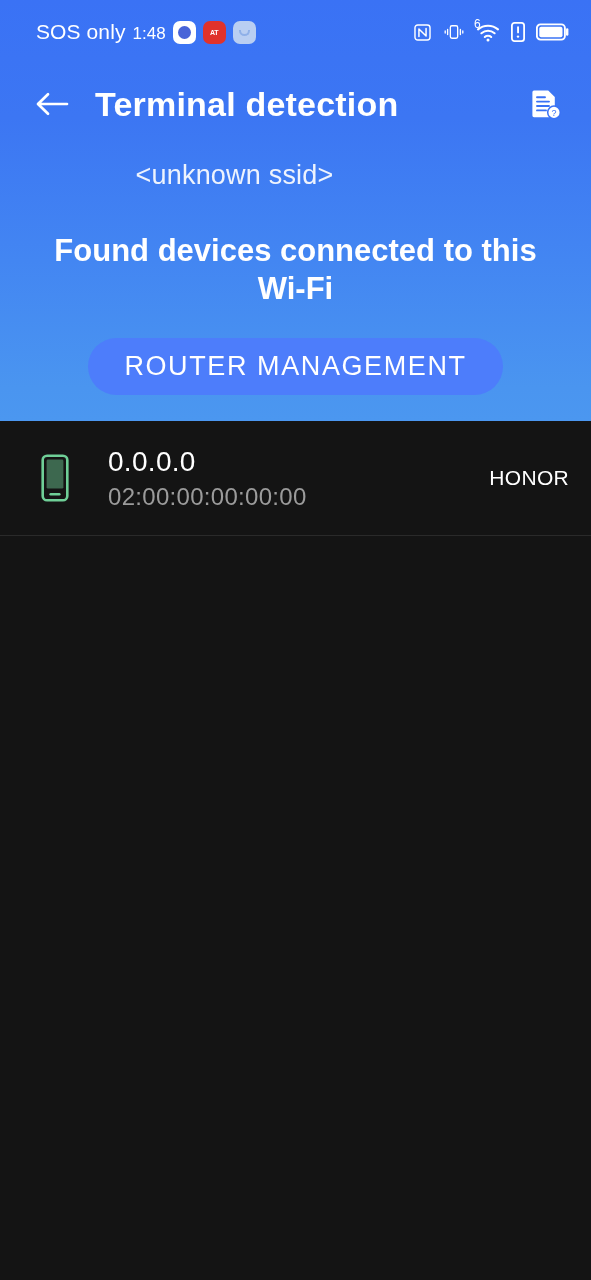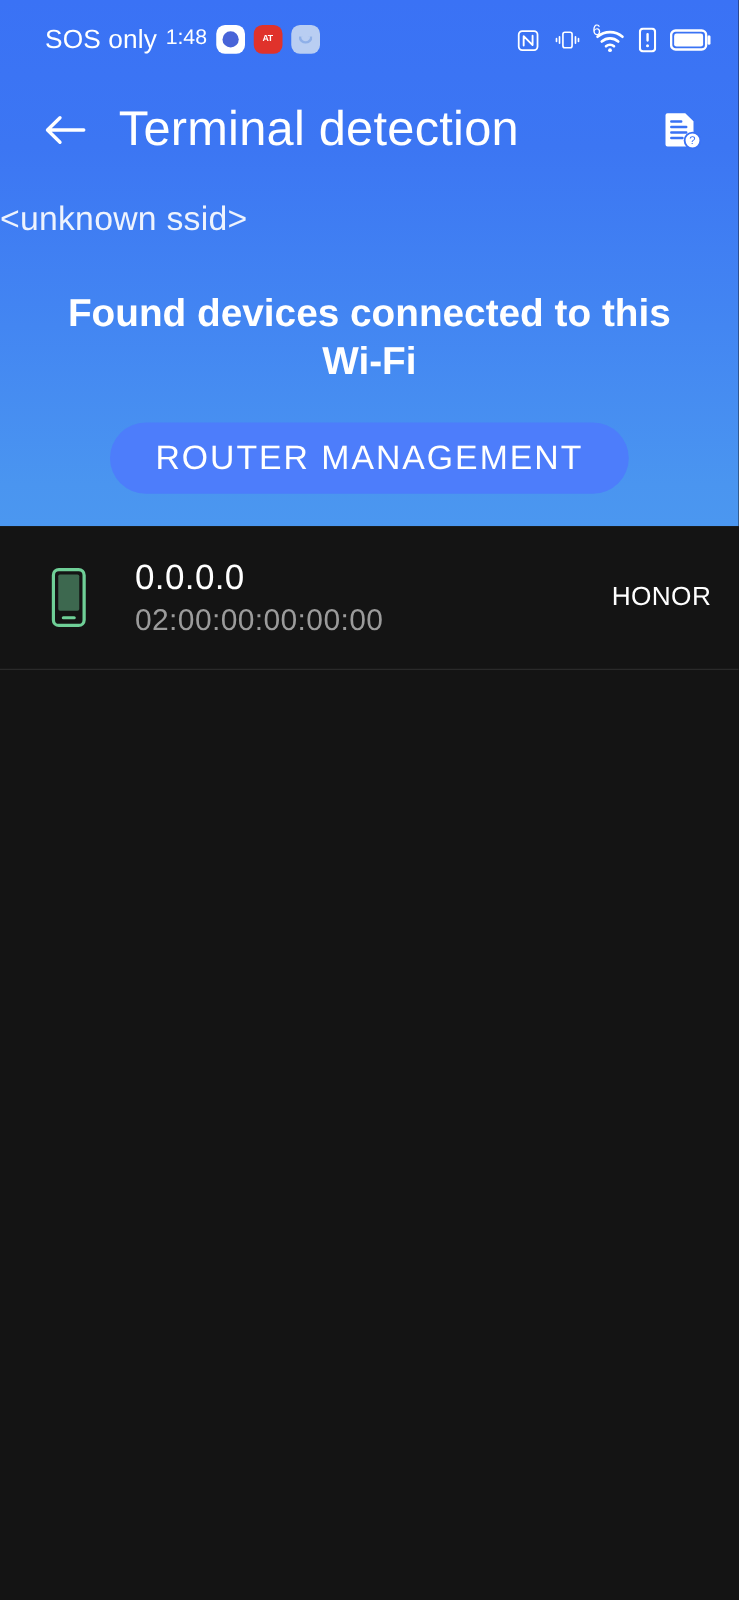--- a/index.html
+++ b/index.html
@@ -16,21 +16,21 @@
     position:absolute; left:0; top:0; width:591px; height:421px;
     background:linear-gradient(180deg,#3a72f5 0%,#3c76f3 28%,#4386f2 62%,#4a95f0 92%,#4b97f0 100%);
   }
 
   
   .status-bar {
     position:absolute; left:0; top:0; width:591px; height:64px;
     display:flex; align-items:center; justify-content:space-between;
     padding:0 22px 0 36px;
   }
-  .status-left { display:flex; align-items:flex-start; gap:7px; }
+  .status-left { display:flex; align-items:flex-end; gap:7px; }
   .status-text {
     color:#ffffff; font-size:21px; letter-spacing:.1px; white-space:nowrap;
   }
   .status-time { color:#ffffff; font-size:17px; font-weight:400; white-space:nowrap; }
   .appicon { width:23px; height:23px; border-radius:7px; display:flex; align-items:center; justify-content:center; }
   .appicon-shield { background:#ffffff; }
   .appicon-shield .dot { width:13px; height:13px; border-radius:50%; background:#4864d8; }
   .appicon-red { background:#e0322b; font-size:7px; color:#ffffff; font-weight:bold; letter-spacing:-.4px; }
   .appicon-pale { background:#b9cef2; }
   .appicon-pale .v {
@@ -41,28 +41,28 @@
   .status-right { display:flex; align-items:center; gap:11px; }
   .sicon { display:flex; align-items:center; justify-content:center; }
 
   
   .appbar {
     position:absolute; left:0; top:64px; width:591px; height:80px;
     display:flex; align-items:center; padding:0 22px 0 28px;
   }
   .back-btn { width:48px; height:48px; display:flex; align-items:center; justify-content:center; cursor:pointer; }
   .appbar-title {
-    color:#ffffff; font-size:39px; font-weight:400; letter-spacing:.2px;
+    color:#ffffff; font-size:34px; font-weight:700; letter-spacing:.2px;
     margin-left:19px; white-space:nowrap;
   }
   .help-btn { margin-left:auto; width:48px; height:48px; display:flex; align-items:center; justify-content:center; cursor:pointer; }
 
   
   .ssid {
-    position:absolute; left:0; top:160px; width:469px; 
+    position:absolute; left:0; top:160px; width:469px; text-align:center;
     color:#eef3fd; font-size:27px; font-weight:400; letter-spacing:.2px;
   }
   .found-text {
     position:absolute; left:36px; top:232px; width:519px; text-align:center;
     color:#ffffff; font-size:31px; font-weight:700; line-height:38px;
   }
   .router-btn {
     position:absolute; left:88px; top:338px; width:415px; height:57px;
     background:#4d7dfb; border:none; border-radius:29px;
     color:#ffffff; font-size:27px; font-weight:400; letter-spacing:1.6px;

